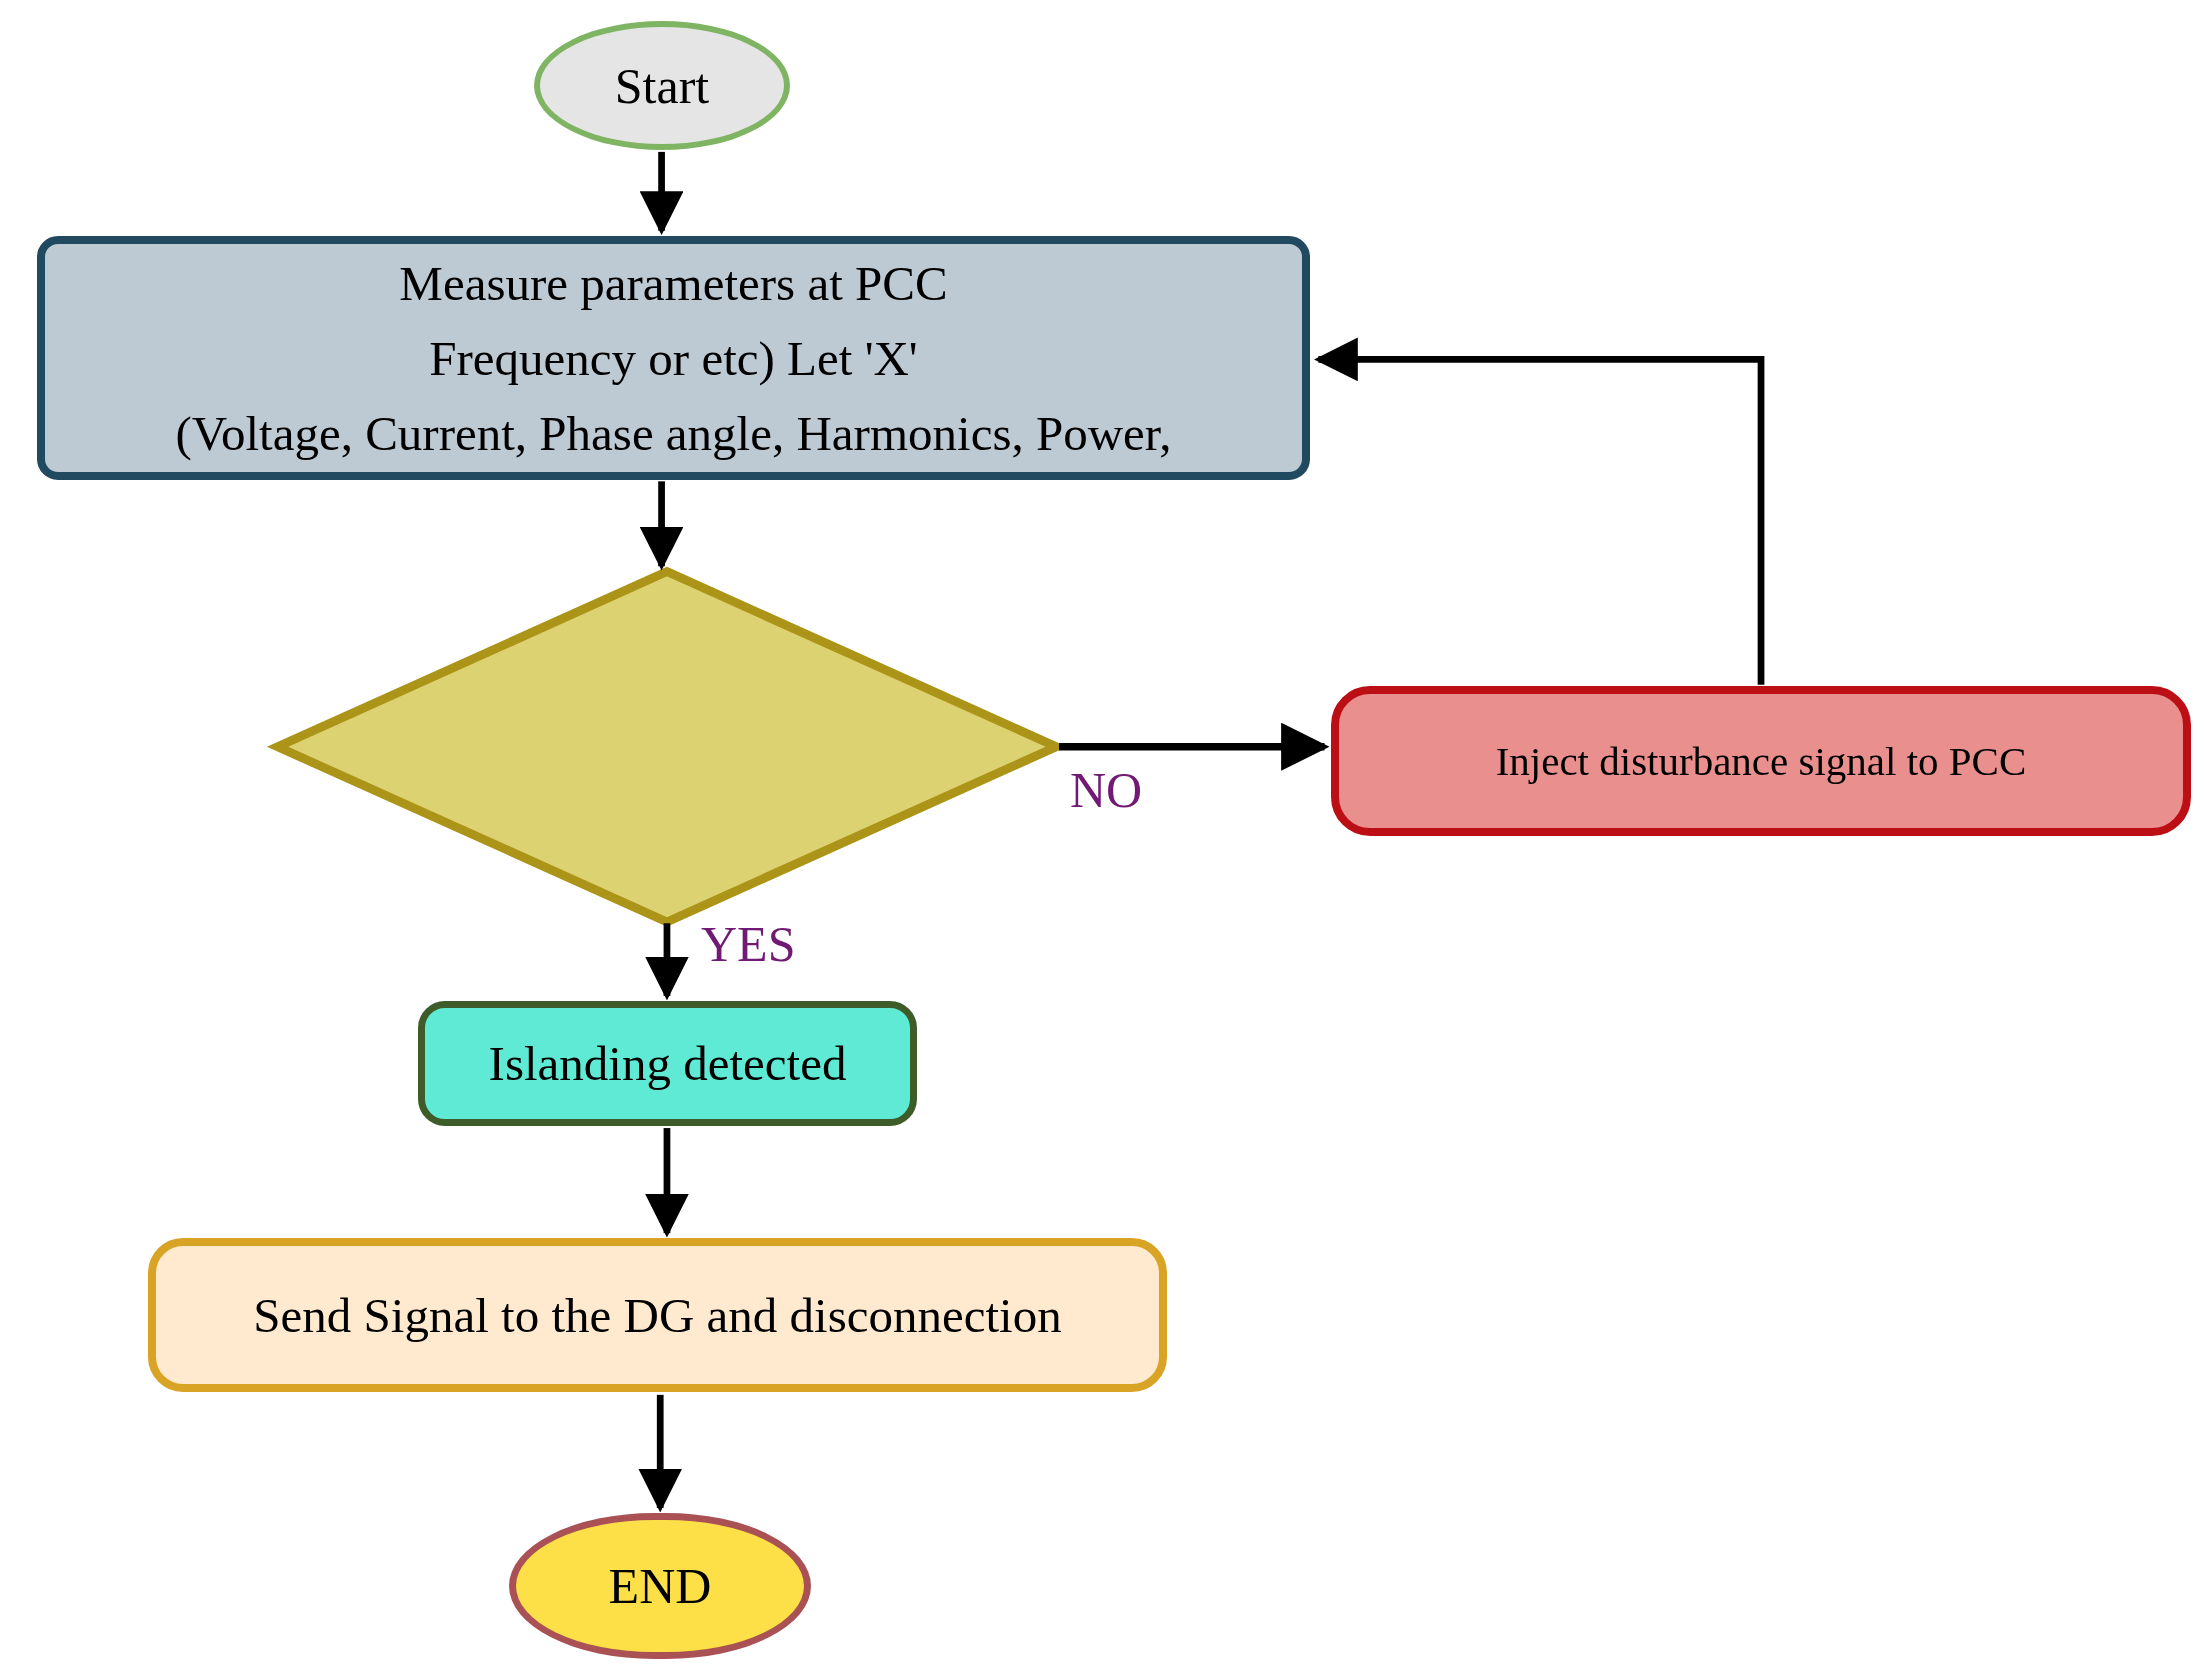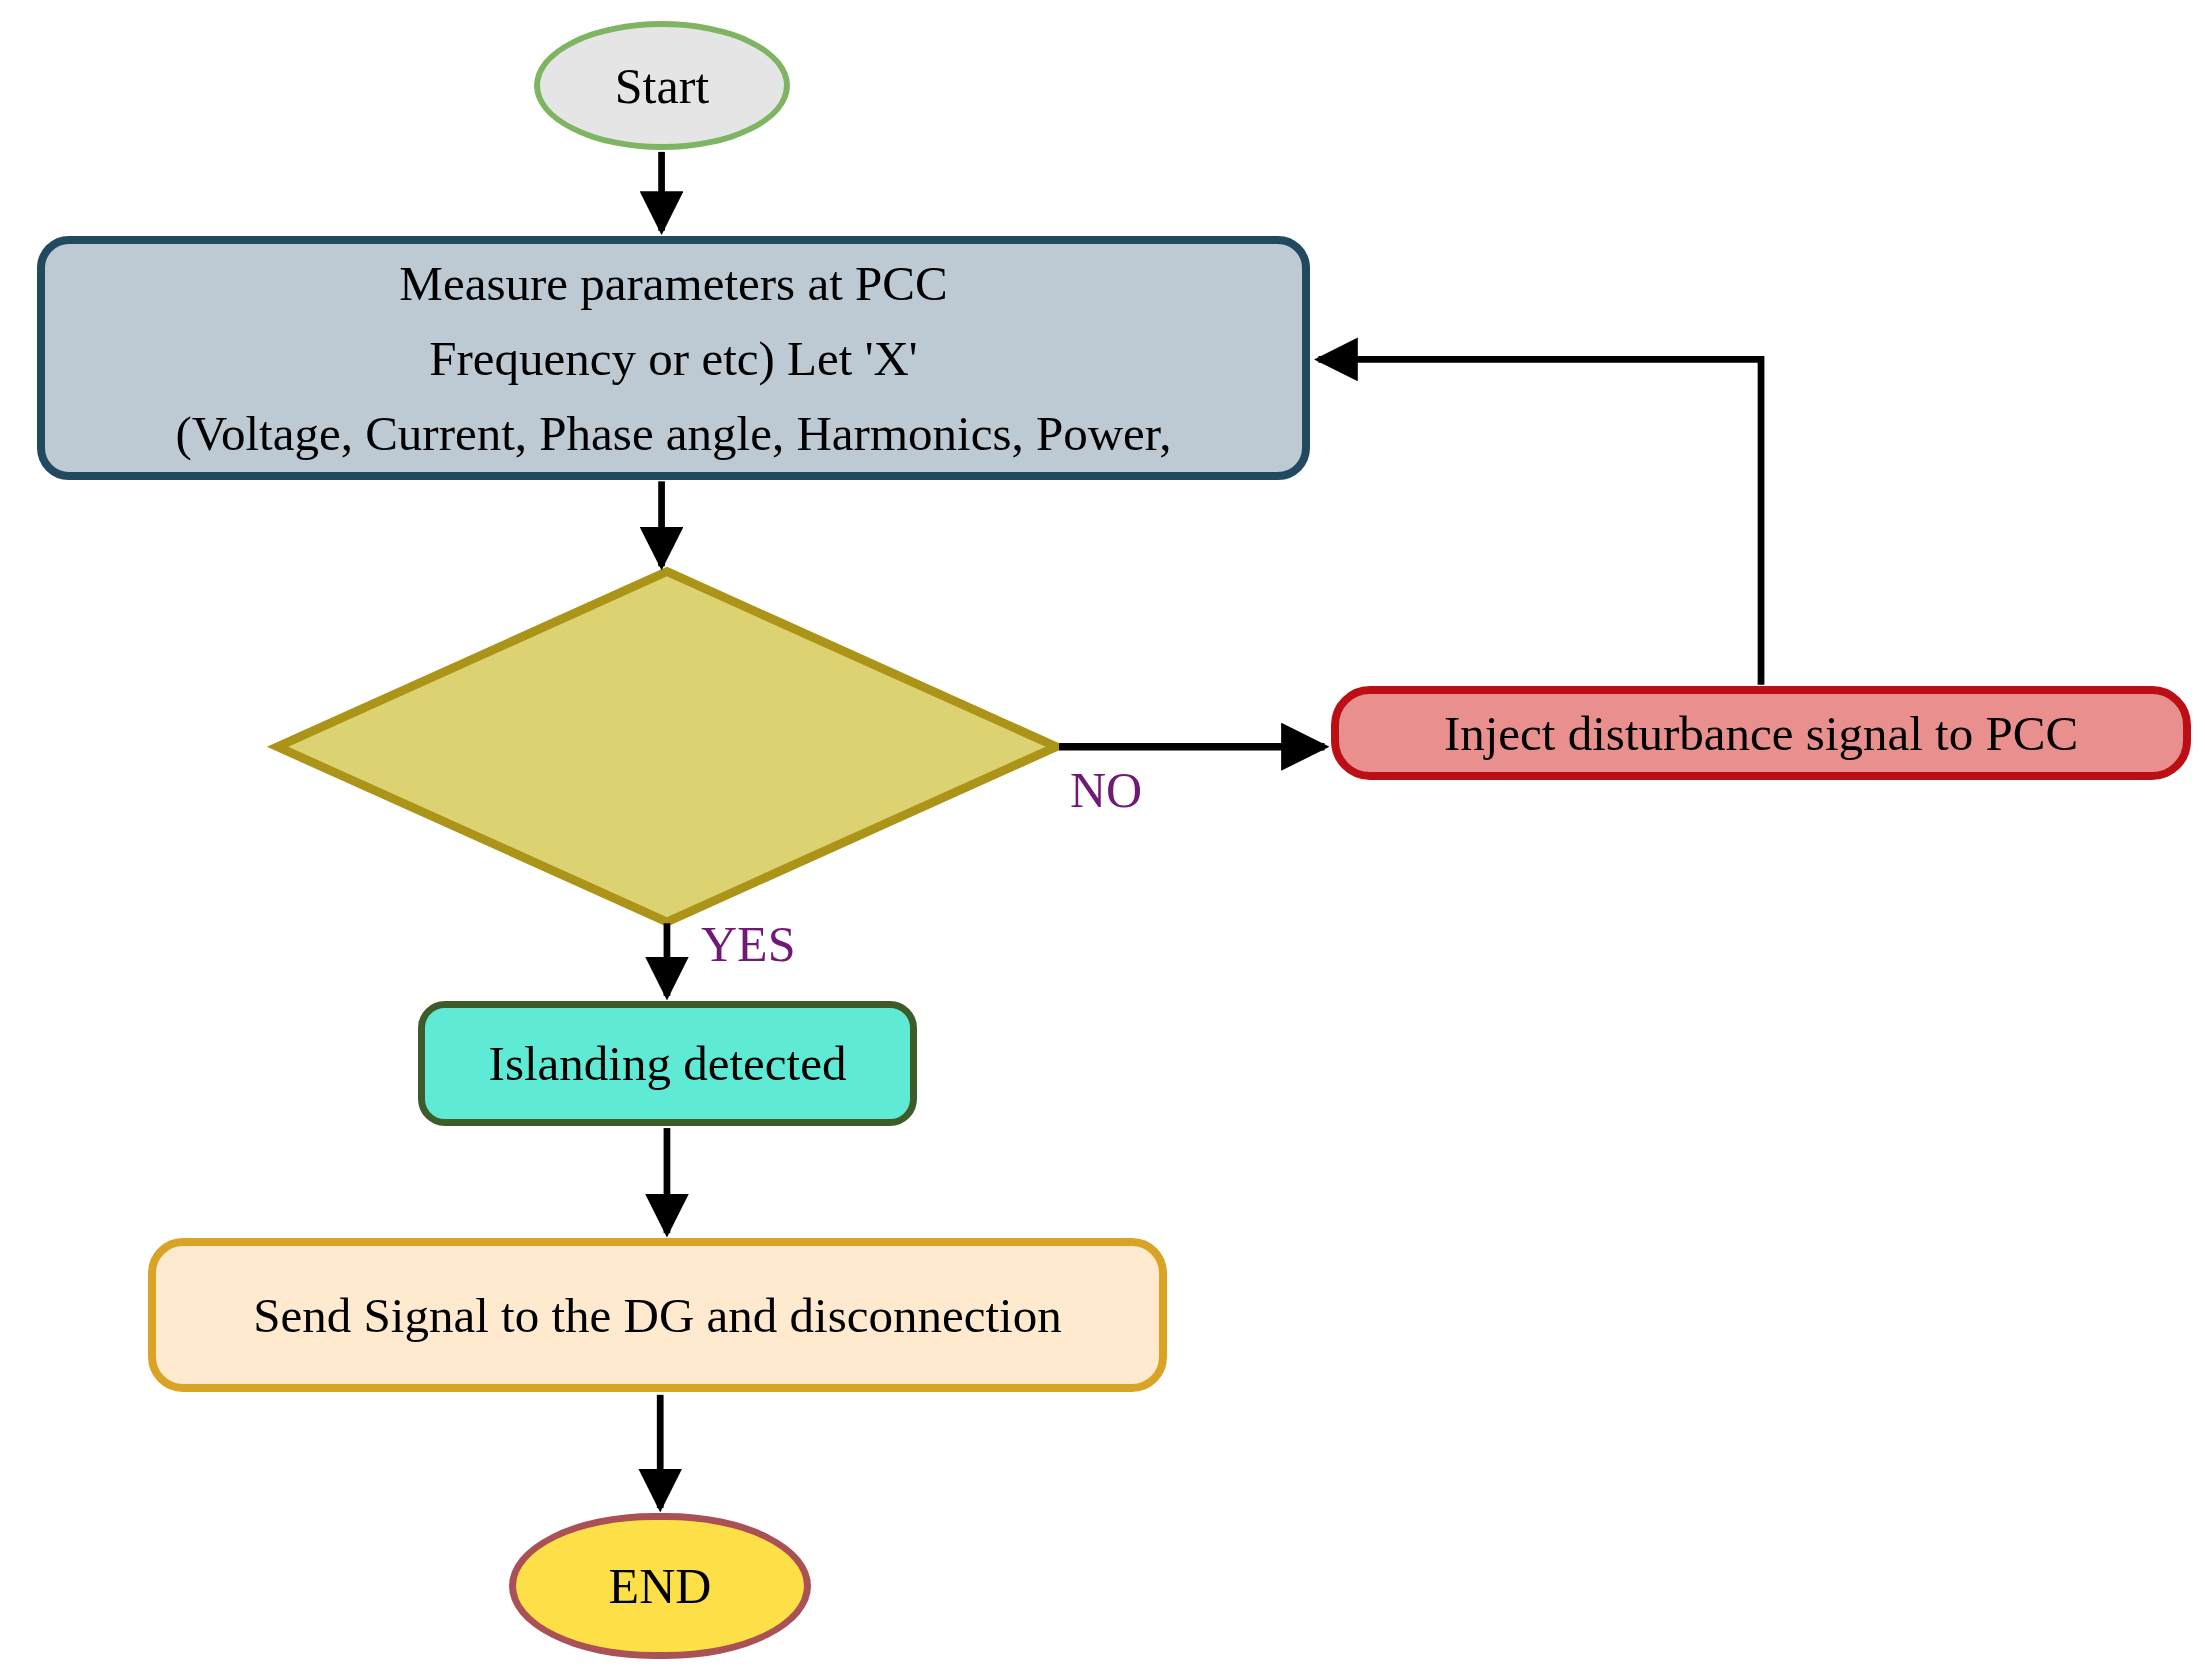--- a/index.html
+++ b/index.html
@@ -39,38 +39,38 @@
     left: 534px; top: 21px;
     width: 256px; height: 129px;
     border: 6.7px solid;
     border-radius: 50%;
     font-size: 50px;
   }
   #measure-node {
     left: 37px; top: 236px;
     width: 1273px; height: 244px;
     border: 8px solid;
-    border-radius: 32px;
+    border-radius: 21px;
     font-size: 49px;
     line-height: 75px;
   }
   #decision-text {
     left: 411px; top: 664px;
     width: 512px; height: 168px;
     font-size: 49px;
     line-height: 74px;
     background: transparent;
     border: none;
   }
   #inject-node {
     left: 1331px; top: 686px;
-    width: 860px; height: 94px;
+    width: 860px; height: 150px;
     border: 8.8px solid;
     border-radius: 39px;
-    font-size: 49px;
+    font-size: 41px;
   }
   #islanding-node {
     left: 418px; top: 1001px;
     width: 499px; height: 125px;
     border: 7.4px solid;
     border-radius: 27px;
     font-size: 49px;
   }
   #send-node {
     left: 148px; top: 1238px;

